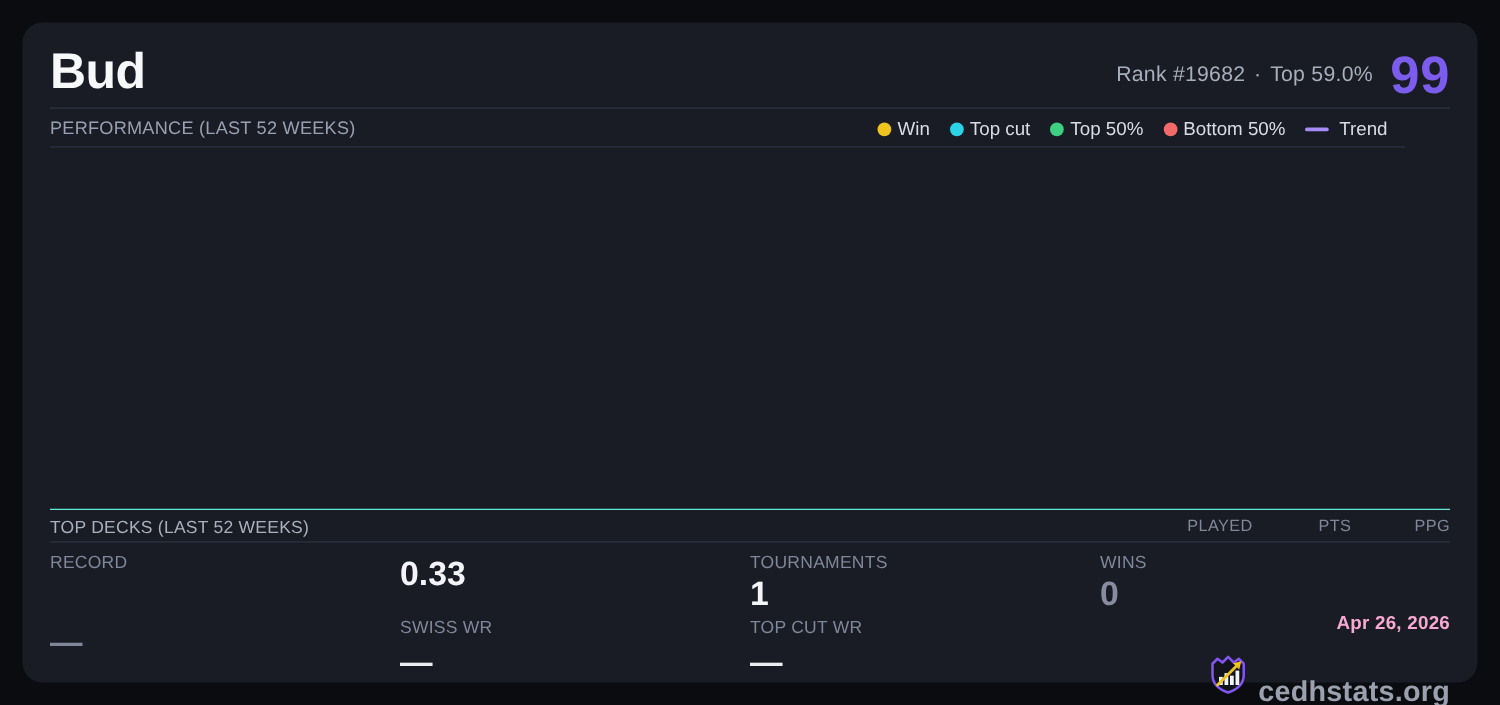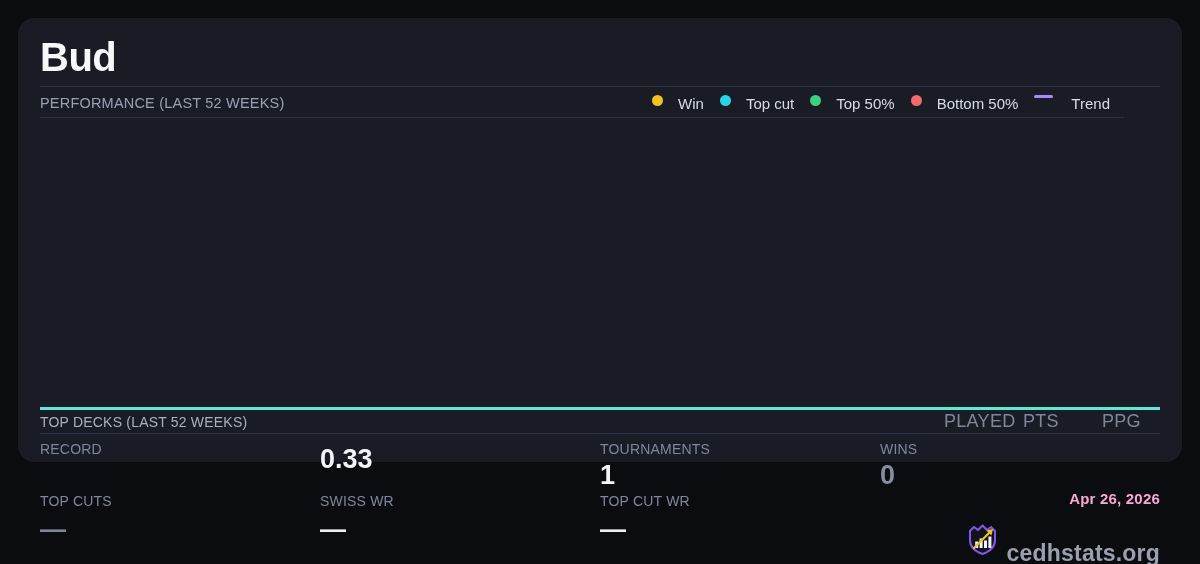--- a/index.html
+++ b/index.html
@@ -2,21 +2,21 @@
 <html><head>
 <meta charset="utf-8">
 <style>
   * { margin: 0; padding: 0; box-sizing: border-box; }
   html, body { width: 1200px; height: 564px; background: #0b0c10; overflow: hidden; }
   body { font-family: "Liberation Sans", "DejaVu Sans", sans-serif; }
 
   .card {
     position: absolute;
     left: 18px; top: 18px;
-    width: 1164px; height: 444px;
+    width: 1164px; height: 528px;
     background: #191c25;
     border-radius: 16px;
   }
 
   
   .page-title {
     position: absolute; left: 22px; top: 17px;
     font-size: 40px; font-weight: 700; color: #f7f8fa; letter-spacing: -0.5px;
   }
   .header-right {
@@ -38,36 +38,36 @@
 
   
   .perf-row {
     position: absolute; left: 22px; right: 72px; top: 74px; height: 22px;
     display: flex; justify-content: space-between; align-items: center;
   }
   .section-title {
     font-size: 14.5px; color: #99a0b1; letter-spacing: 0.2px;
   }
   .legend { display: flex; align-items: center; gap: 16px; }
-  .legend-item { display: flex; align-items: flex-start; gap: 15px; }
+  .legend-item { display: flex; align-items: center; gap: 5px; }
   .legend-label { font-size: 15px; color: #d8dce4; }
   .legend-dot { width: 11px; height: 11px; border-radius: 50%; display: inline-block; }
   .legend-line { width: 19px; height: 3px; border-radius: 2px; display: inline-block; margin-right: 3px; }
 
   .chart-area { position: absolute; left: 22px; right: 58px; top: 100px; height: 288px; }
 
   
   .topdecks-bar {
     position: absolute; left: 22px; right: 22px; top: 389px; height: 27px;
-    border-top: 3px solid #5eead4; border-bottom: 1px solid #2d3242;
+    border-top: 1px solid #5eead4; border-bottom: 1px solid #2d3242;
     display: flex; justify-content: space-between; align-items: center;
   }
   .topdecks-title { font-size: 14px; color: #aab0bd; letter-spacing: 0.2px; }
   .topdecks-cols { display: flex; gap: 21px; }
-  .topdecks-col { width: 58px; font-size: 18px; color: #7f8799; letter-spacing: 0.3px; }
+  .topdecks-col { width: 58px; text-align: right; font-size: 13px; color: #7f8799; letter-spacing: 0.3px; }
 
   
   .stats-grid {
     position: absolute; left: 22px; top: 423px;
     display: grid;
     grid-template-columns: 280px 280px 280px 280px;
     grid-template-rows: 52px auto;
   }
   .stat-label { font-size: 14px; color: #7f8799; letter-spacing: 0.2px; }
   .stat-value { margin-top: 5px; font-size: 27px; font-weight: 700; color: #f2f4f7; line-height: 1; }
@@ -88,20 +88,24 @@
   }
   .brand-text { font-size: 23px; font-weight: 700; color: #9aa0ae; letter-spacing: 0.2px; margin-top: 29px; }
   .brand-logo { width: 32px; height: 33px; display: block; }
 </style>
 </head>
 <body>
 
 <div class="card">
 
   <h1 class="page-title">Bud</h1>
+  <div class="header-right">
+    <span class="rank-text"><span>Rank #19682</span><span class="dot-sep">·</span><span>Top 59.0%</span></span>
+    <span class="score" style="color: rgb(124, 92, 236);">99</span>
+  </div>
   <div class="divider divider-title"></div>
 
   <div class="perf-row">
     <span class="section-title">PERFORMANCE (LAST 52 WEEKS)</span>
     <div class="legend">
       <div class="legend-item">
         <span class="legend-dot" style="background-color: rgb(240, 196, 31);"></span>
         <span class="legend-label">Win</span>
       </div>
       <div class="legend-item">
@@ -145,21 +149,20 @@
     <div class="stat-cell">
       <div class="stat-label">TOURNAMENTS</div>
       <div class="stat-value">1</div>
     </div>
     <div class="stat-cell">
       <div class="stat-label">WINS</div>
       <div class="stat-value muted">0</div>
     </div>
 
     <div class="stat-cell">
-      <div class="stat-label">TOP CUTS</div>
       <div class="stat-value dash dash-muted">—</div>
     </div>
     <div class="stat-cell">
       <div class="stat-label">SWISS WR</div>
       <div class="stat-value dash dash-white">—</div>
     </div>
     <div class="stat-cell">
       <div class="stat-label">TOP CUT WR</div>
       <div class="stat-value dash dash-white">—</div>
     </div>

